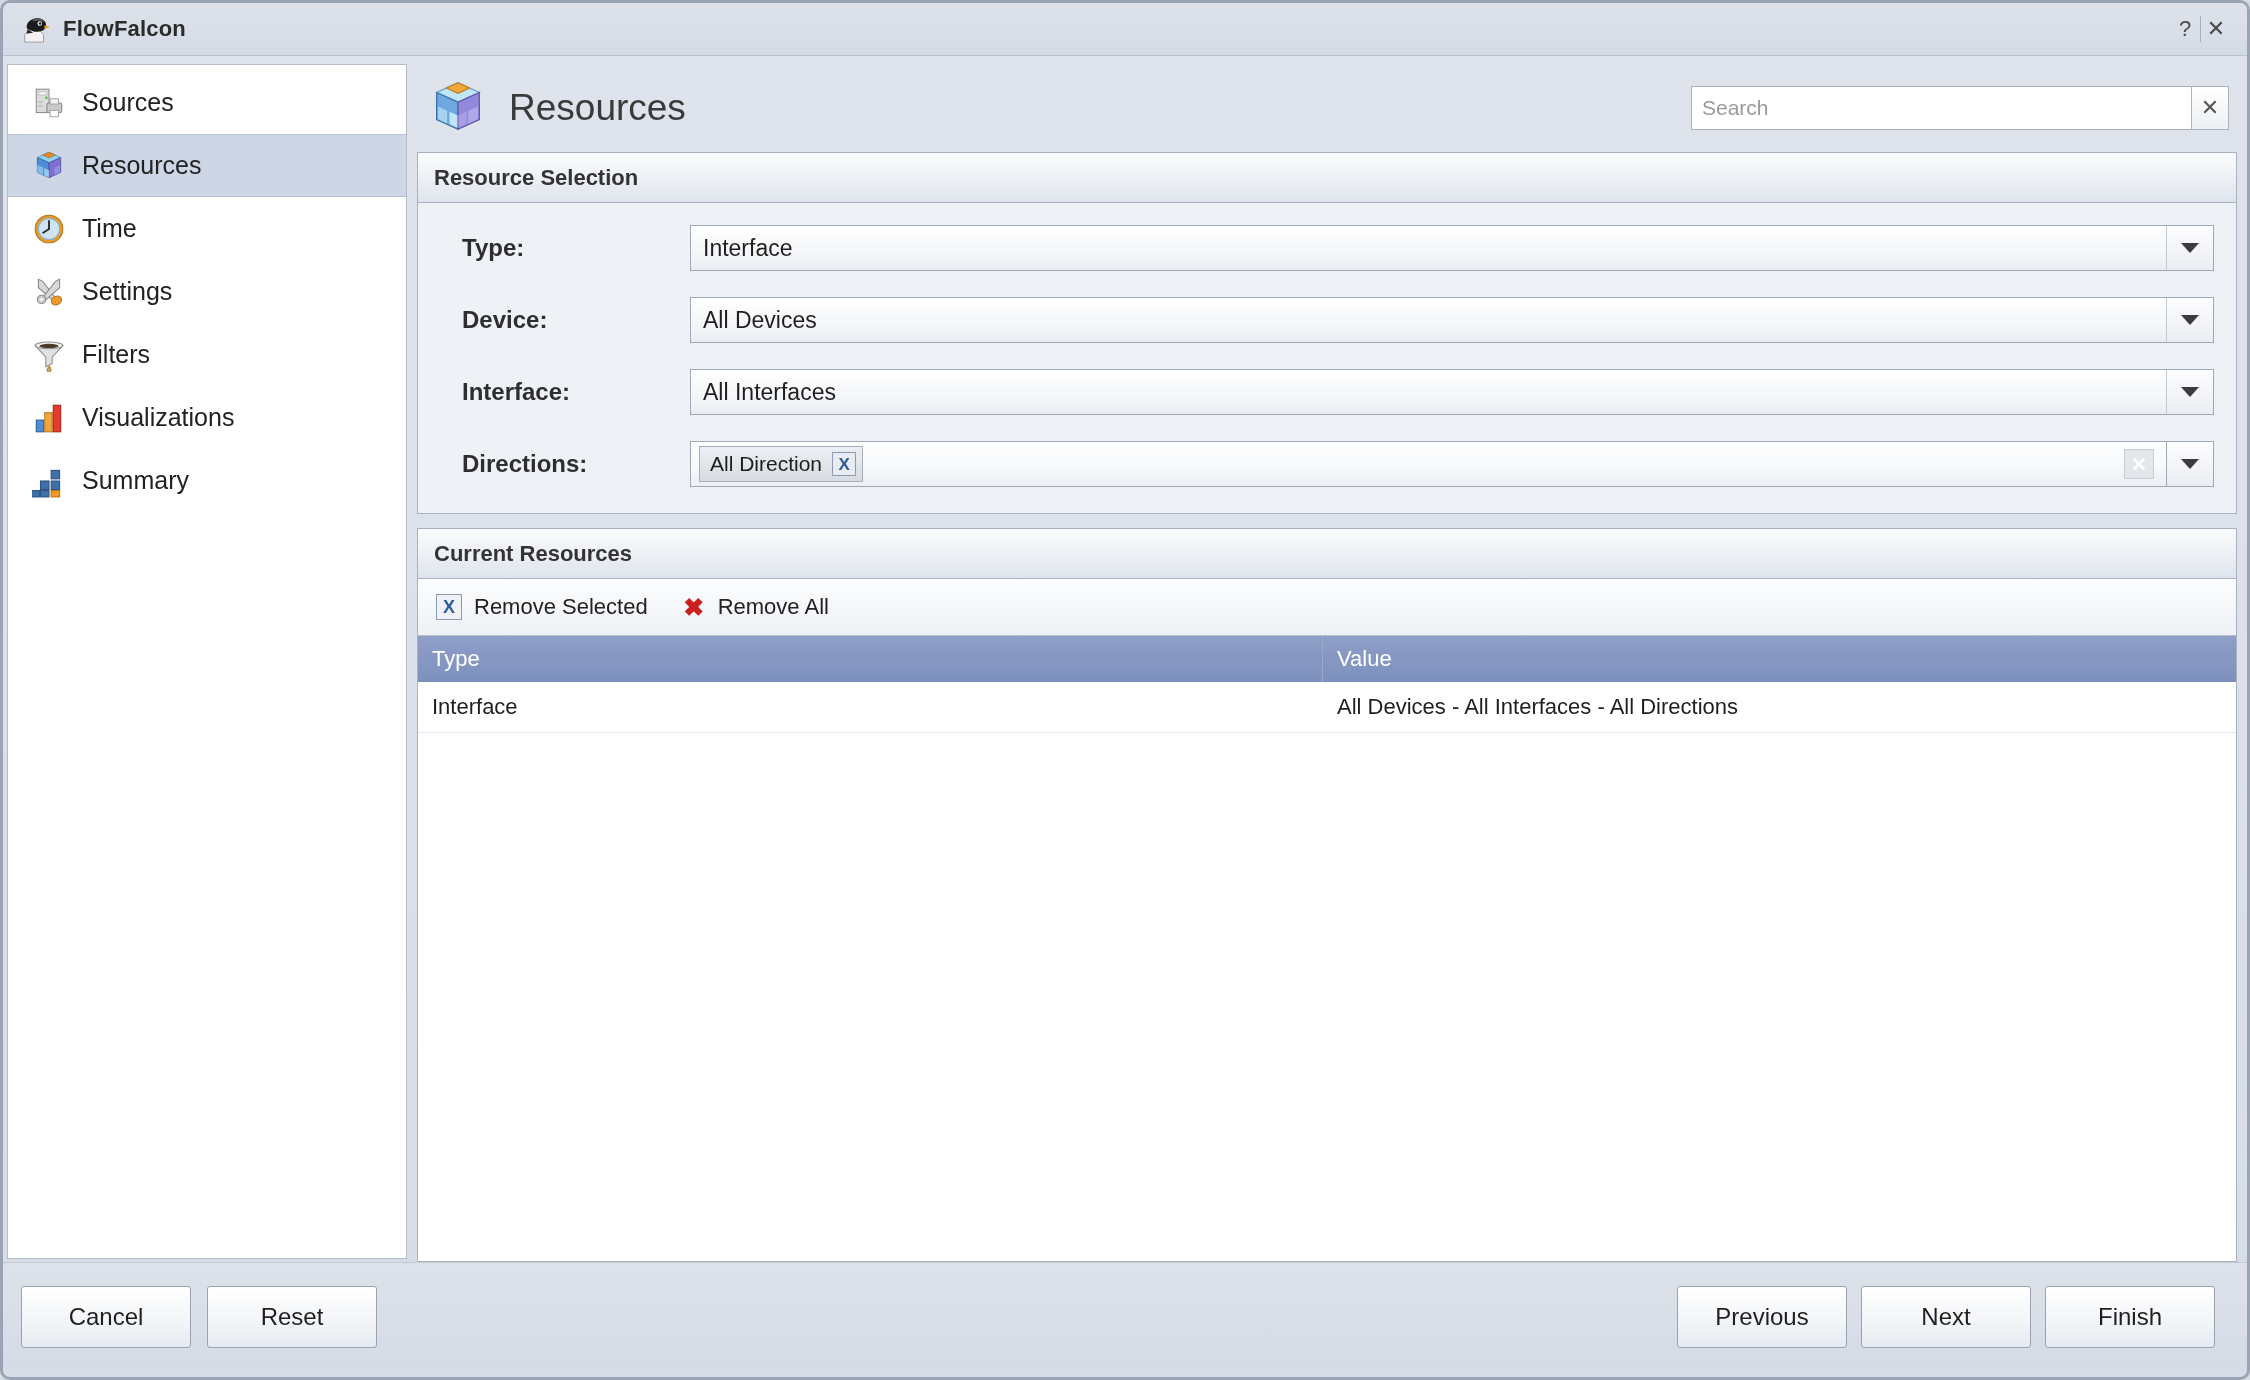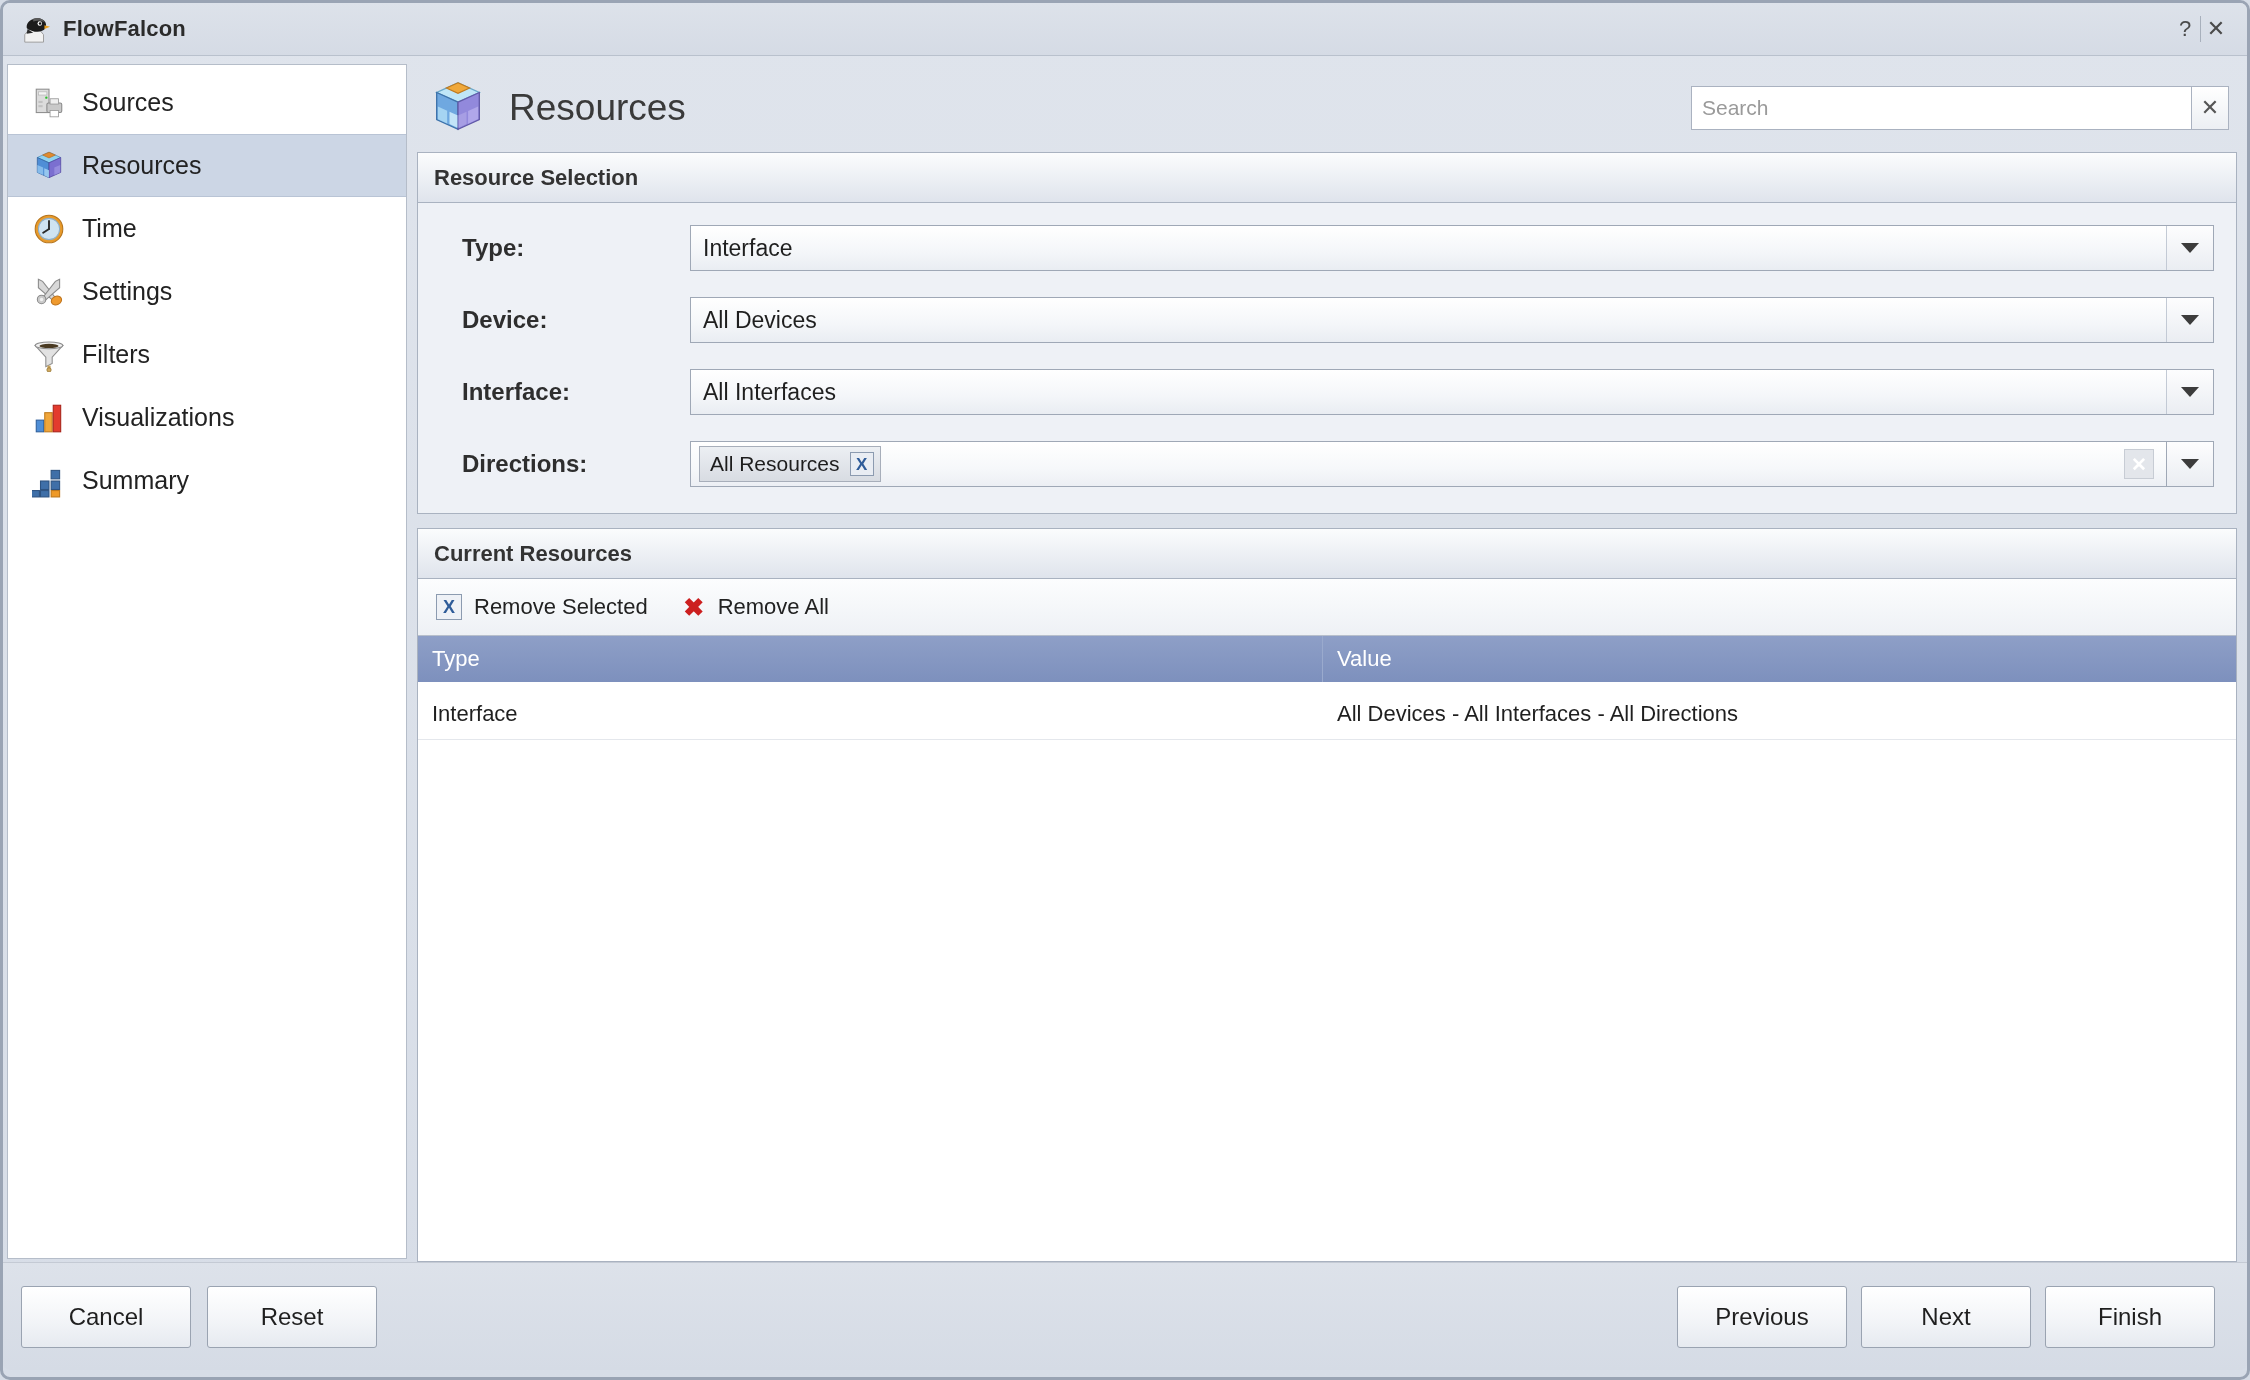--- a/index.html
+++ b/index.html
@@ -354,21 +354,20 @@
     line-height: 1;
   }
 
   
   #res-table {
     flex: 1;
     display: flex;
     flex-direction: column;
     background: #ffffff;
     min-height: 0;
-    gap: 7px;
   }
   .tbl-head {
     display: flex;
     height: 46px;
     flex: none;
     background: linear-gradient(180deg, #8e9fc7 0%, #7d90bd 100%);
   }
   .tbl-head .th {
     display: flex;
     align-items: center;
@@ -612,21 +611,21 @@
                   <span class="arrow-glyph"></span>
                 </div>
             </div>
           </div>
 
           <div class="field-row">
             <div class="field-label">Directions:</div>
             <div class="token-wrap">
               <div class="token-field">
                 <span class="token">
-                  <span>All Resources</span>
+                  <span>All Direction</span>
                   <span class="token-x">X</span>
                 </span>
                 <span class="field-clear">✕</span>
               </div>
               <div class="combo-arrow">
                   <span class="arrow-glyph"></span>
                 </div>
             </div>
           </div>
 

